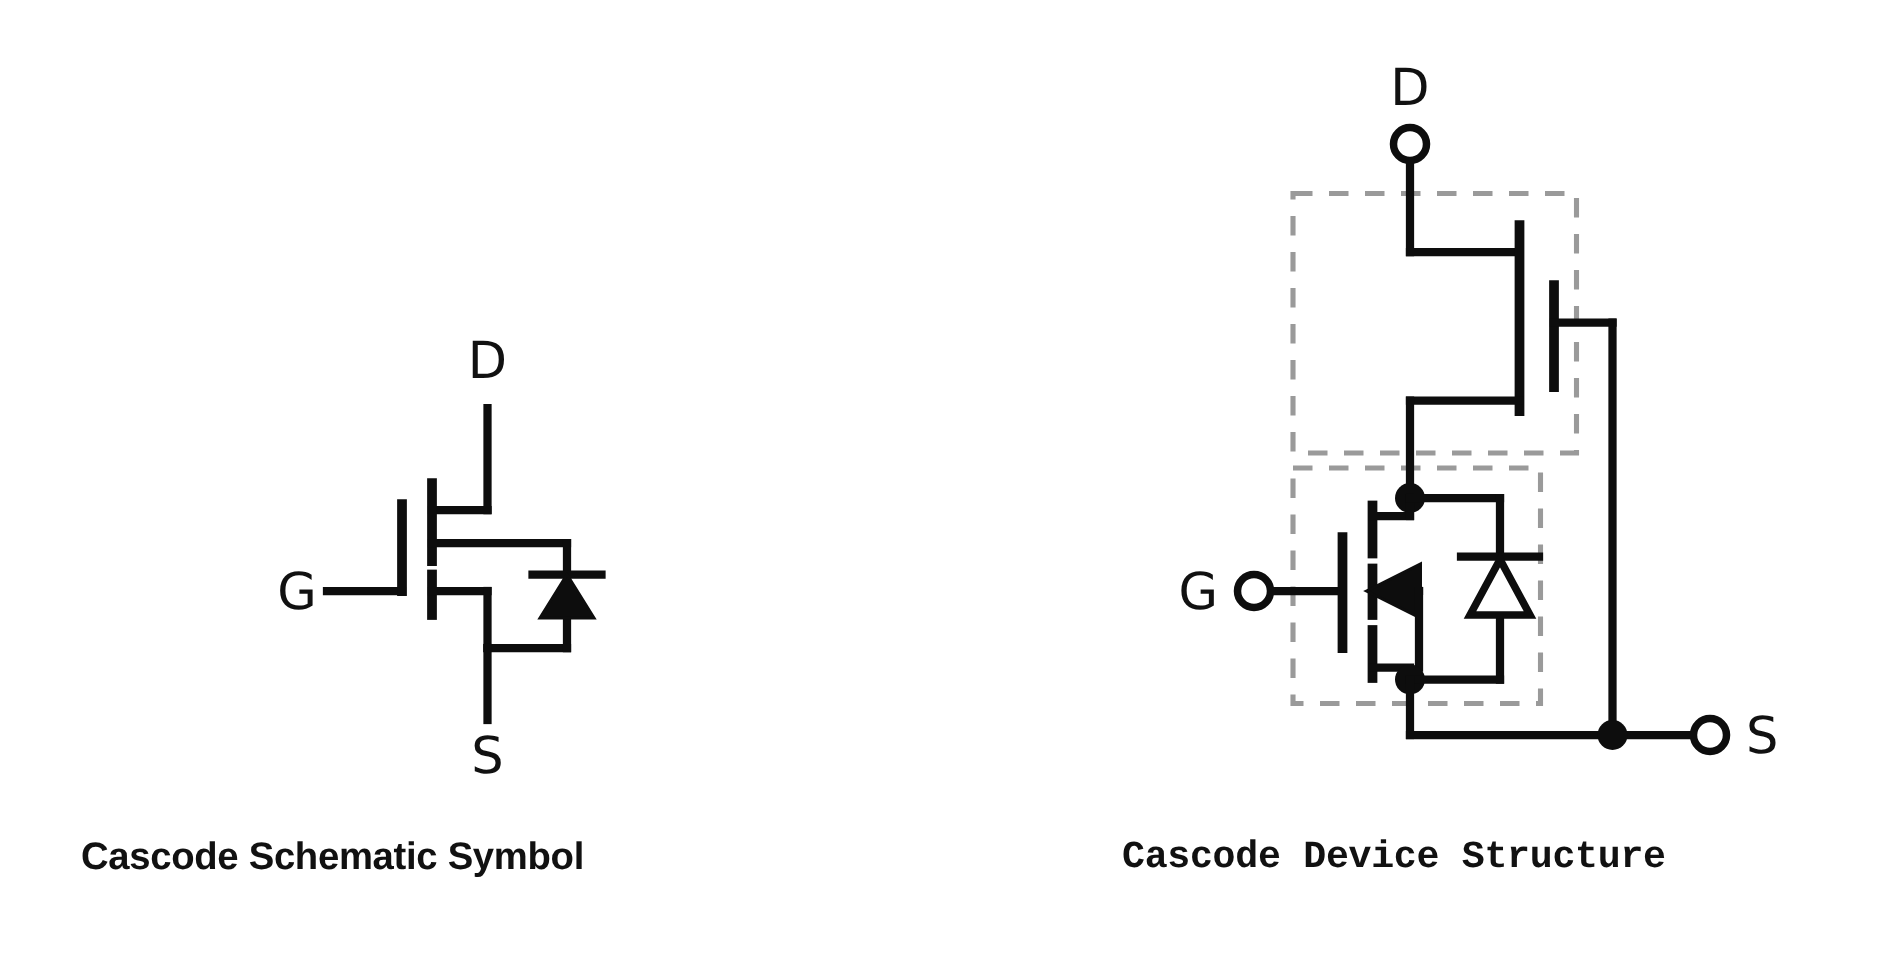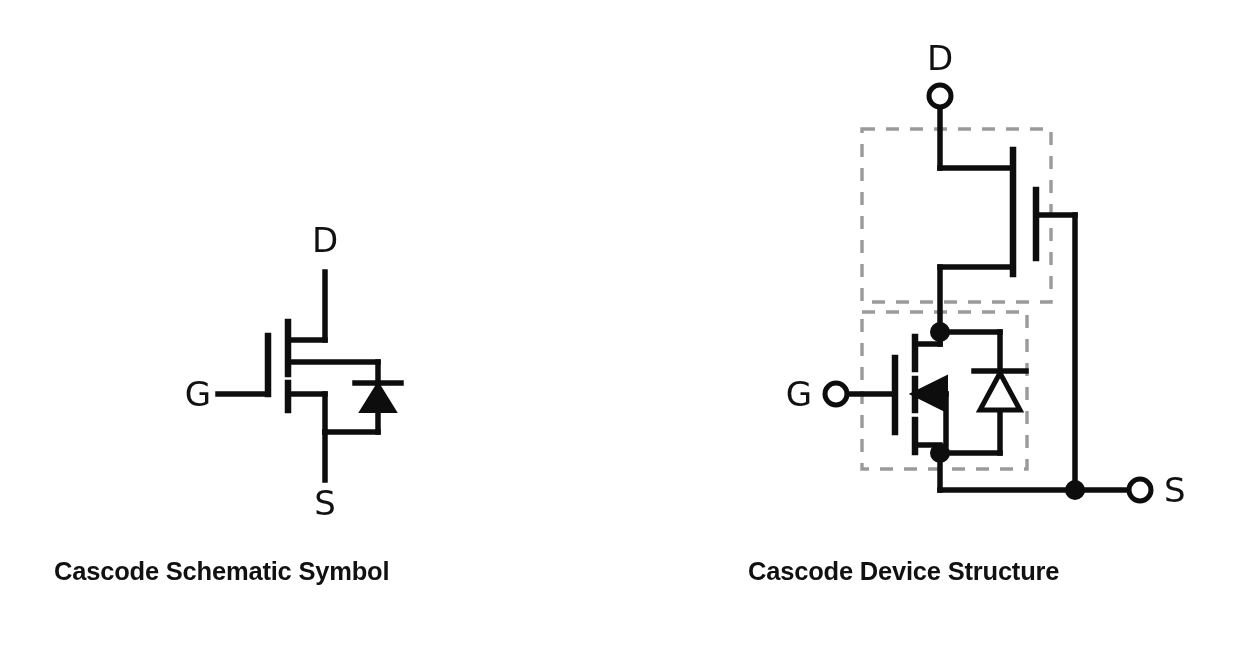--- a/index.html
+++ b/index.html
@@ -23,21 +23,21 @@
     font-family:"DejaVu Sans","Liberation Sans",sans-serif;
     font-size:34px;fill:#111;font-weight:400;
   }
   .caption{
     position:absolute;
     font-family:"Liberation Sans","DejaVu Sans",sans-serif;
     font-weight:bold;font-size:25.5px;color:#111;
     letter-spacing:-0.2px;white-space:nowrap;
   }
   #caption-left{left:54px;top:557px;}
-  #caption-right{left:748px;top:557px;}
+  #caption-right{left:748px;top:557px;font-family:Liberation Mono, monospace;}
 </style>
 </head>
 <body>
 
 <div id="stage">
 
   <svg class="diagram" viewBox="0 0 1256 649">
 
     <g>
 

